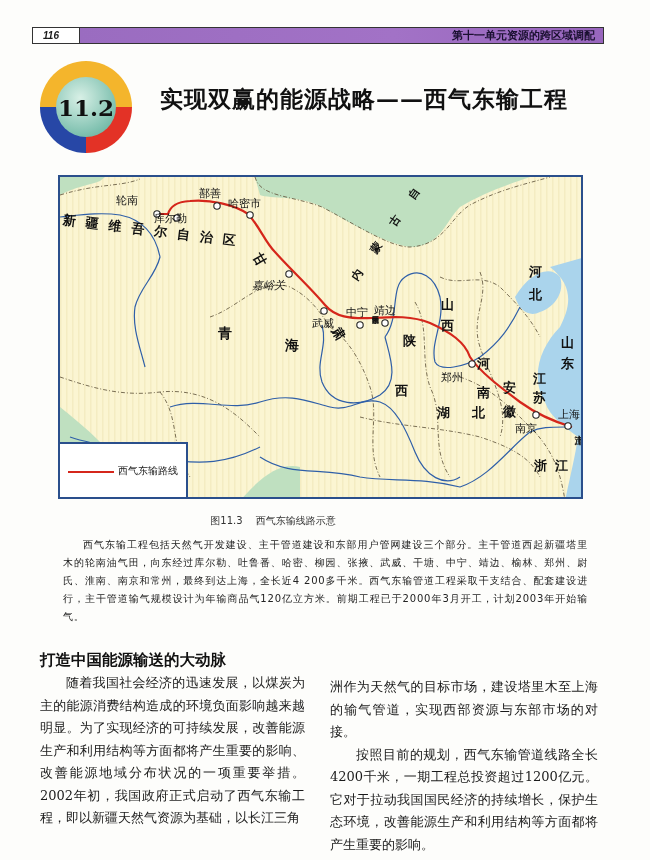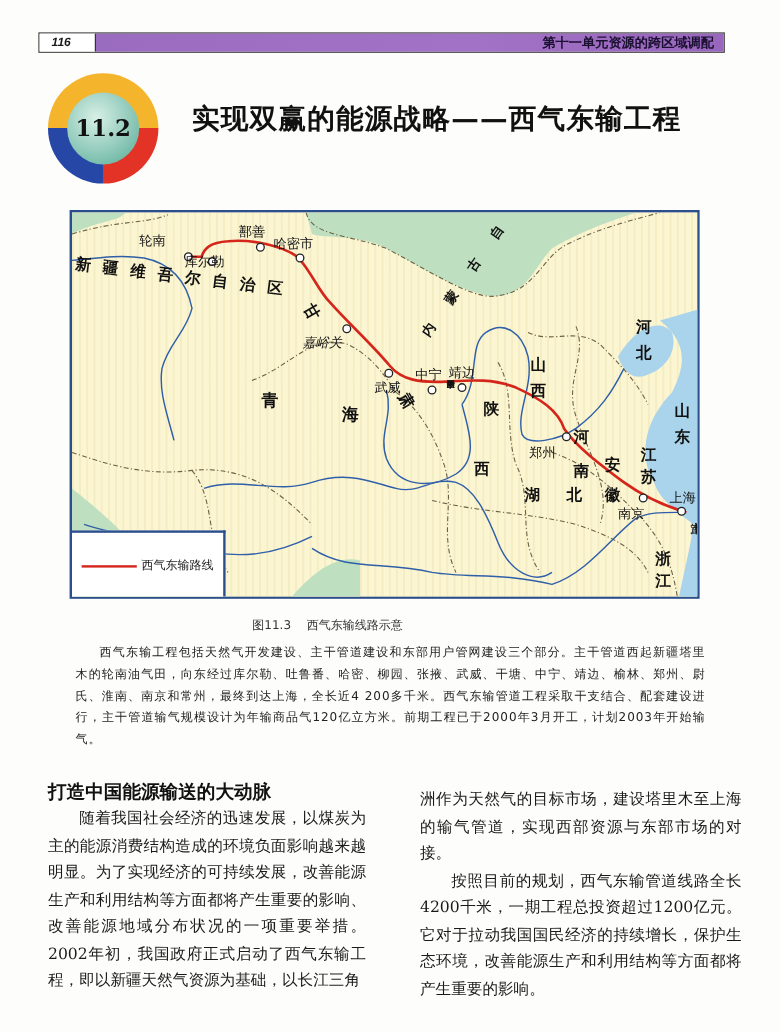--- a/index.html
+++ b/index.html
@@ -10,21 +10,21 @@
   .hdr { position:absolute; left:32px; top:27px; width:572px; height:17px; display:flex; border:1px solid #333; }
   .hdr .pg { width:47px; background:#fff; border-right:1px solid #333; font-family:"Liberation Sans",sans-serif; font-style:italic; font-weight:bold; font-size:10px; line-height:15px; padding-left:10px; }
   .hdr .bar { flex:1; background:linear-gradient(90deg,#9a6cc0,#a272c6 60%,#9866bd); display:flex; justify-content:flex-end; align-items:center; padding-right:8px; font-family:Liberation Sans, sans-serif; font-weight:bold; font-size:11px; color:#1a1030; }
   .hdr .bar span + span { margin-left:0; }
 
   
   .badge { position:absolute; left:40px; top:61px; width:92px; height:92px; border-radius:50%;
     background:conic-gradient(#f4b52c 0 90deg,#e33226 90deg 180deg,#2747a6 180deg 270deg,#f4b52c 270deg 360deg); }
   .badge .inner { position:absolute; left:16px; top:16px; width:60px; height:60px; border-radius:50%;
     background:radial-gradient(circle at 40% 35%,#d8f0e6,#7cbfae 70%,#5aa692); display:flex; align-items:center; justify-content:center;
-    font-family:"DejaVu Serif",serif; font-weight:bold; font-size:19px; color:#111; }
+    font-family:"DejaVu Serif",serif; font-weight:bold; font-size:23px; color:#111; }
   .title { position:absolute; left:160px; top:84px; font-family:"DejaVu Serif",serif; font-weight:bold; font-size:23px; letter-spacing:1px; color:#111; }
 
   
   .map { position:absolute; left:58px; top:175px; width:525px; height:324px; border:2px solid #2a4f8c; background:#fbf5d2; overflow:hidden;padding-left:40px; }
   .map svg { position:absolute; left:0; top:0; }
   .lbl { position:absolute; font-family:"DejaVu Sans",sans-serif; font-size:11px; color:#111; white-space:nowrap; }
   .prov { position:absolute; font-family:"DejaVu Sans",sans-serif; font-weight:bold; font-size:13px; color:#111; }
   .legend { position:absolute; left:0; top:265px; width:128px; height:56px; background:#fff; border:2px solid #2a4f8c; border-left:none; border-bottom:none; }
   .legend .line { position:absolute; left:8px; top:27px; width:46px; height:2px; background:#d5261b; }
   .legend .txt { position:absolute; left:58px; top:20px; font-size:10px; font-family:"DejaVu Sans",sans-serif; }
@@ -32,21 +32,21 @@
   .caption { position:absolute; left:0; width:546px; top:514px; text-align:center; font-size:10px; color:#333; font-family:"DejaVu Sans",sans-serif; }
   .caption span + span { margin-left:10px; }
 
   .desc { position:absolute; left:63px; top:536px; width:525px; font-family:"DejaVu Sans",sans-serif; font-size:10px; line-height:18px; color:#222; text-indent:20px; letter-spacing:0.8px; text-align:justify; }
 
   .h2 { position:absolute; left:40px; top:650px; font-family:"DejaVu Sans",sans-serif; font-weight:bold; font-size:15.5px; color:#111; }
   .col { position:absolute; font-family:"DejaVu Serif",serif; font-size:13px; line-height:22.5px; color:#1a1a1a; text-align:justify; }
   .col p { text-indent:26px; }
   .col p.cont { text-indent:0; }
   .c1 { left:40px; top:672px; width:265px; }
-  .c2 { left:330px; top:656px; width:268px;margin-left:20px; }
+  .c2 { left:330px; top:676px; width:268px; }
 </style>
 </head>
 <body>
 
 <div class="hdr">
   <div class="pg">116</div>
   <div class="bar">
     <span>第十一单元</span>
     <span>资源的跨区域调配</span>
   </div>
@@ -139,21 +139,21 @@
   <div class="lbl" style="left:310px;top:134px;font-size:7px;writing-mode:vertical-rl;">宁夏回族自治区</div>
   <div class="prov" style="left:343px;top:155px;">陕</div>
   <div class="prov" style="left:335px;top:205px;">西</div>
   <div class="prov" style="left:378px;top:110px;writing-mode:vertical-rl;letter-spacing:22px;">山西</div>
   <div class="prov" style="left:466px;top:78px;writing-mode:vertical-rl;letter-spacing:22px;">河北</div>
   <div class="prov" style="left:498px;top:148px;writing-mode:vertical-rl;letter-spacing:20px;">山东</div>
   <div class="prov" style="left:466px;top:170px;writing-mode:vertical-rl;letter-spacing:28px;transform:translateX(-52px);">河南</div>
   <div class="prov" style="left:440px;top:192px;writing-mode:vertical-rl;letter-spacing:26px;">安徽</div>
   <div class="prov" style="left:470px;top:185px;writing-mode:vertical-rl;letter-spacing:18px;">江苏</div>
   <div class="prov" style="left:377px;top:227px;letter-spacing:22px;">湖北</div>
-  <div class="prov" style="left:486px;top:280px;letter-spacing:8px;">浙江</div>
+  <div class="prov" style="left:474px;top:280px;letter-spacing:8px;">浙江</div>
   <div class="lbl" style="left:512px;top:250px;font-size:10px;writing-mode:vertical-rl;">上海市</div>
 
   <div class="legend">
     <div class="line"></div>
     <div class="txt">西气东输路线</div>
   </div>
 </div>
 
 <div class="caption">
   <span>图11.3</span>

